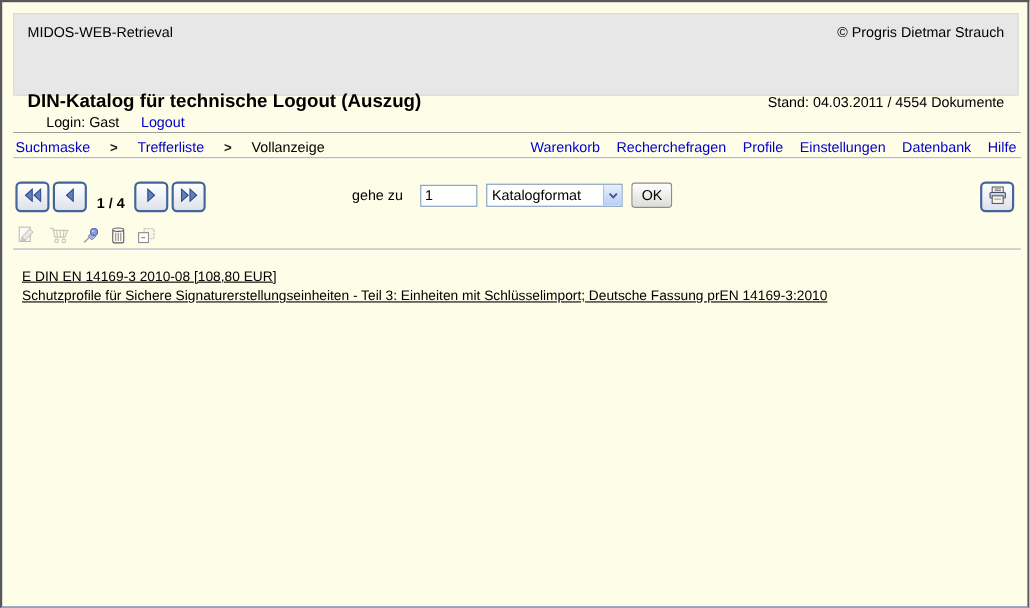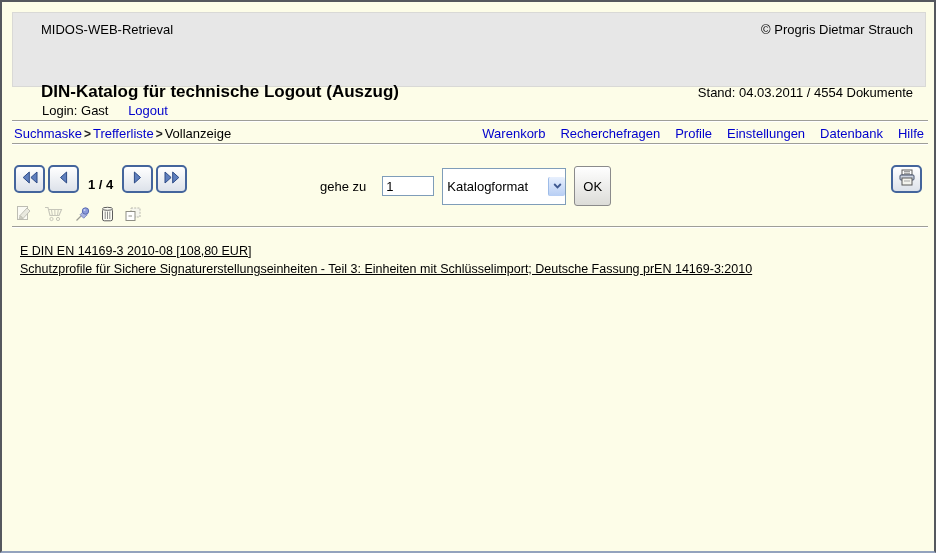--- a/index.html
+++ b/index.html
@@ -12,21 +12,21 @@
     border: 2px solid;
     border-color: #55585e #55585e #93a2bd #55585e;
     overflow: hidden;
   }
 
   
   .header-box {
     position: absolute; left: 10px; top: 10px; width: 914px; height: 75px;
     background: #e7e7e7;
     border: 1px solid #d9d9d6;
-    padding: 9px 12px 10px 28px;
+    padding: 9px 12px 10px 12px;
     display: flex; flex-direction: column; justify-content: space-between;
   }
   .hrow { display: flex; justify-content: space-between; align-items: baseline; }
   .app-title { font-size: 13px; color: #000; }
   .copyright { font-size: 13px; color: #000; }
   .catalog-title { font-size: 17px; font-weight: bold; color: #000; }
   .status { font-size: 13px; color: #000; margin-top: 48px; }
 
   
   .login-row { position: absolute; left: 12px; top: 101px; font-size: 13px; }
@@ -41,21 +41,21 @@
   }
   .hr1 { top: 118px; }
   .hr2 { top: 141px; }
   .hr3 { top: 224px; }
 
   
   .crumb-row {
     position: absolute; left: 12px; top: 124px; width: 912px;
     display: flex; justify-content: space-between; font-size: 13px;
   }
-  .crumbs { display: flex; gap: 2px; align-items: center; }
+  .crumbs { display: flex; gap: 18px; align-items: center; }
   .crumb-sep { color: #222; font-weight: bold; font-size: 12px; }
   .crumb-current { color: #000; }
   .nav-links { display: flex; gap: 15px; padding-right: 2px; }
 
   
   .pager-row { position: absolute; left: 12px; top: 163px; display: flex; align-items: center; }
   .navbtn {
     width: 31px; height: 28px;
     border: 2px solid #44659c; border-radius: 5px;
     background: linear-gradient(#ffffff, #dde2ea);
@@ -65,34 +65,34 @@
   .navbtn + .navbtn { margin-left: 3px; }
   .page-pos { font-size: 13px; font-weight: bold; margin: 10px 9px 0 9px; color:#000; }
 
   .goto-group { position: absolute; left: 318px; top: 164px; display: flex; align-items: center; }
   .goto-label { font-size: 13px; color: #000; margin-right: 16px; }
   .goto-input {
     width: 52px; height: 20px; border: 1px solid #7f9db9; background: #fff;
     font-family: "Liberation Sans", sans-serif; font-size: 13px; padding: 0 3px;
   }
   .select-box {
-    margin-left: 8px; width: 124px; height: 37px;
+    margin-left: 8px; width: 124px; height: 21px;
     border: 1px solid #7f9db9; background: #fff;
     display: flex; align-items: center; justify-content: space-between;
     cursor: pointer;
   }
   .select-value { font-size: 13px; padding-left: 4px; color: #000; white-space: nowrap; }
   .select-arrow {
     width: 17px; height: 19px;
     background: linear-gradient(#e8f0fd, #b7cef4);
     border-left: 1px solid #9ebce8; border-radius: 2px;
     display: flex; align-items: center; justify-content: center;
   }
   .ok-btn {
-    margin-left: 8px; width: 37px; height: 40px;
+    margin-left: 8px; width: 37px; height: 23px;
     border: 1px solid #8b8b8b; border-radius: 3px;
     background: linear-gradient(#ffffff, #dcdcd8);
     font-family: "Liberation Sans", sans-serif; font-size: 13px; color: #000;
     cursor: pointer;
   }
   .print-wrap { position: absolute; top: 163px; right: 12px; }
 
   
   .toolbar { position: absolute; left: 14px; top: 203px; display: flex; align-items: flex-end; gap: 11px; }
   .tool { background: none; border: none; padding: 0; cursor: pointer; display: inline-flex; }

